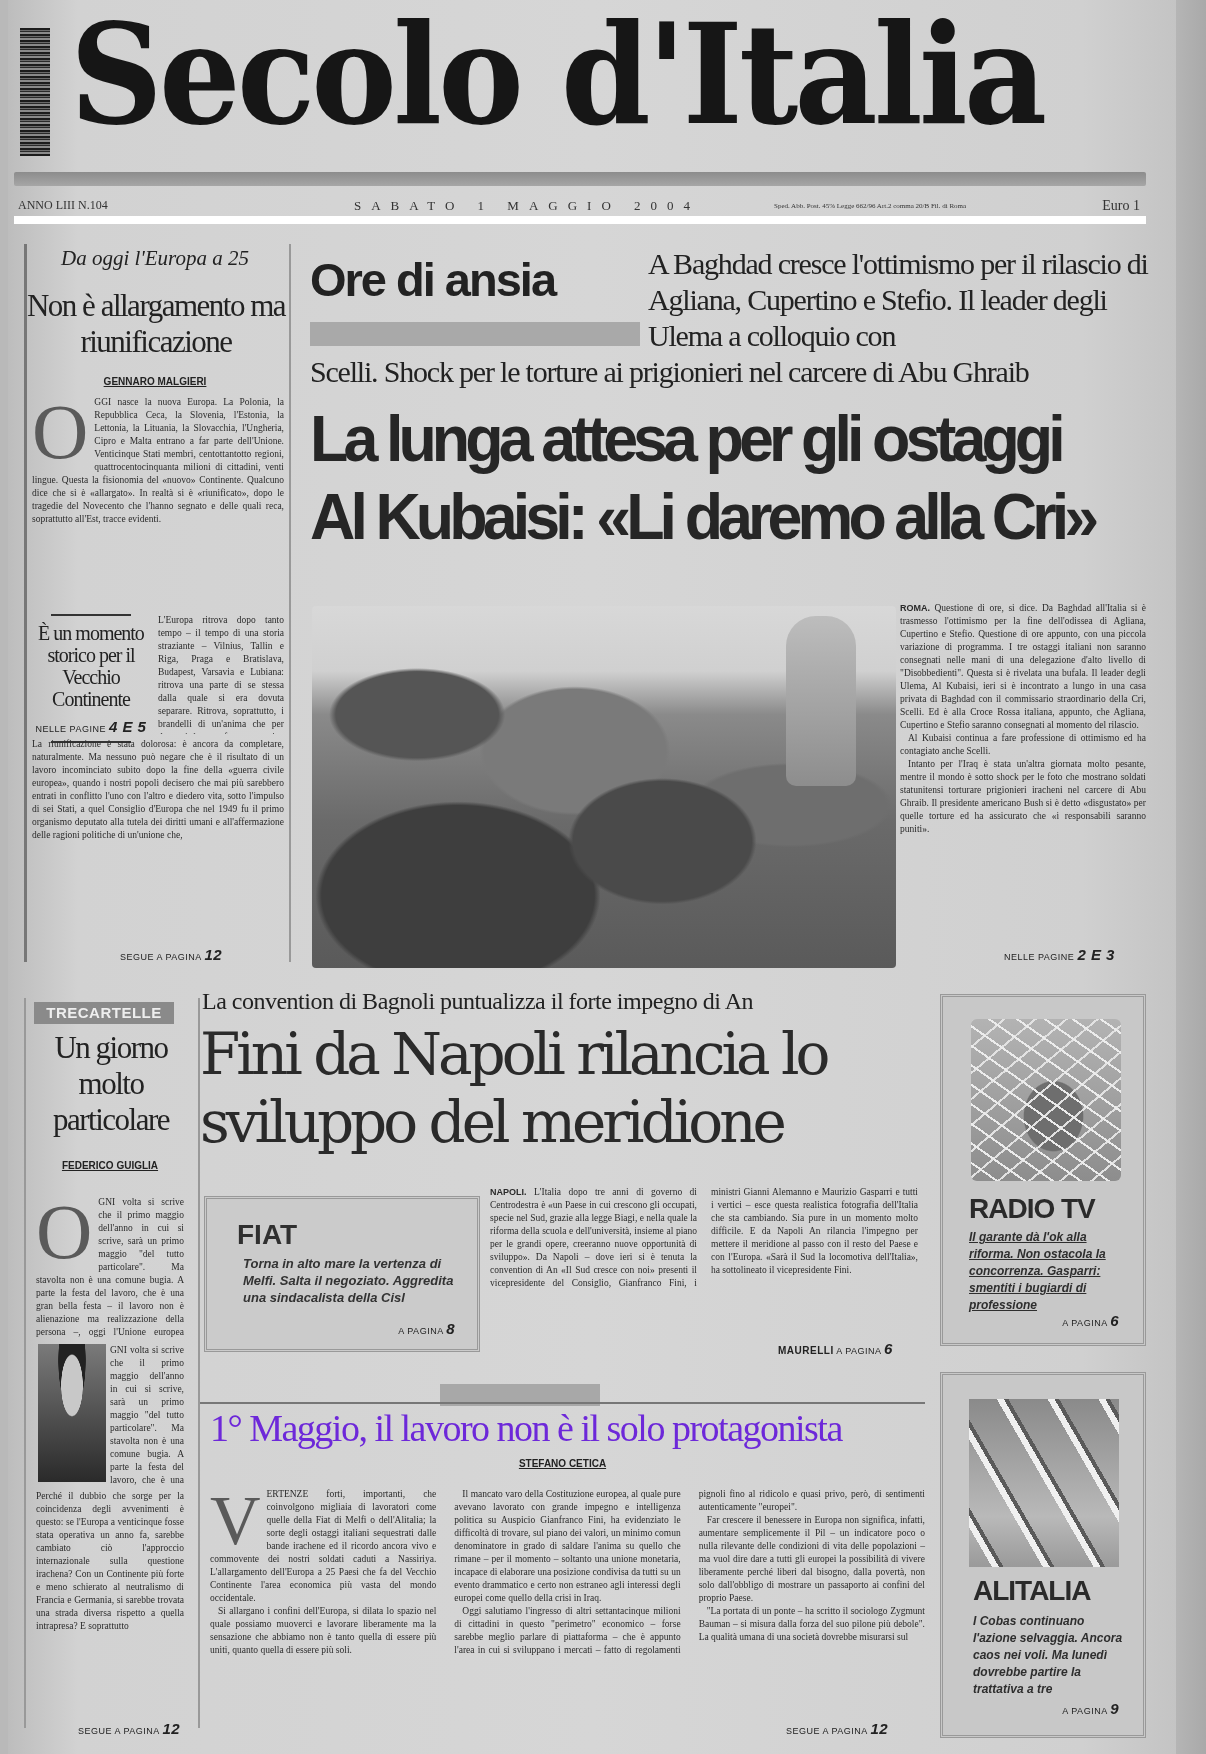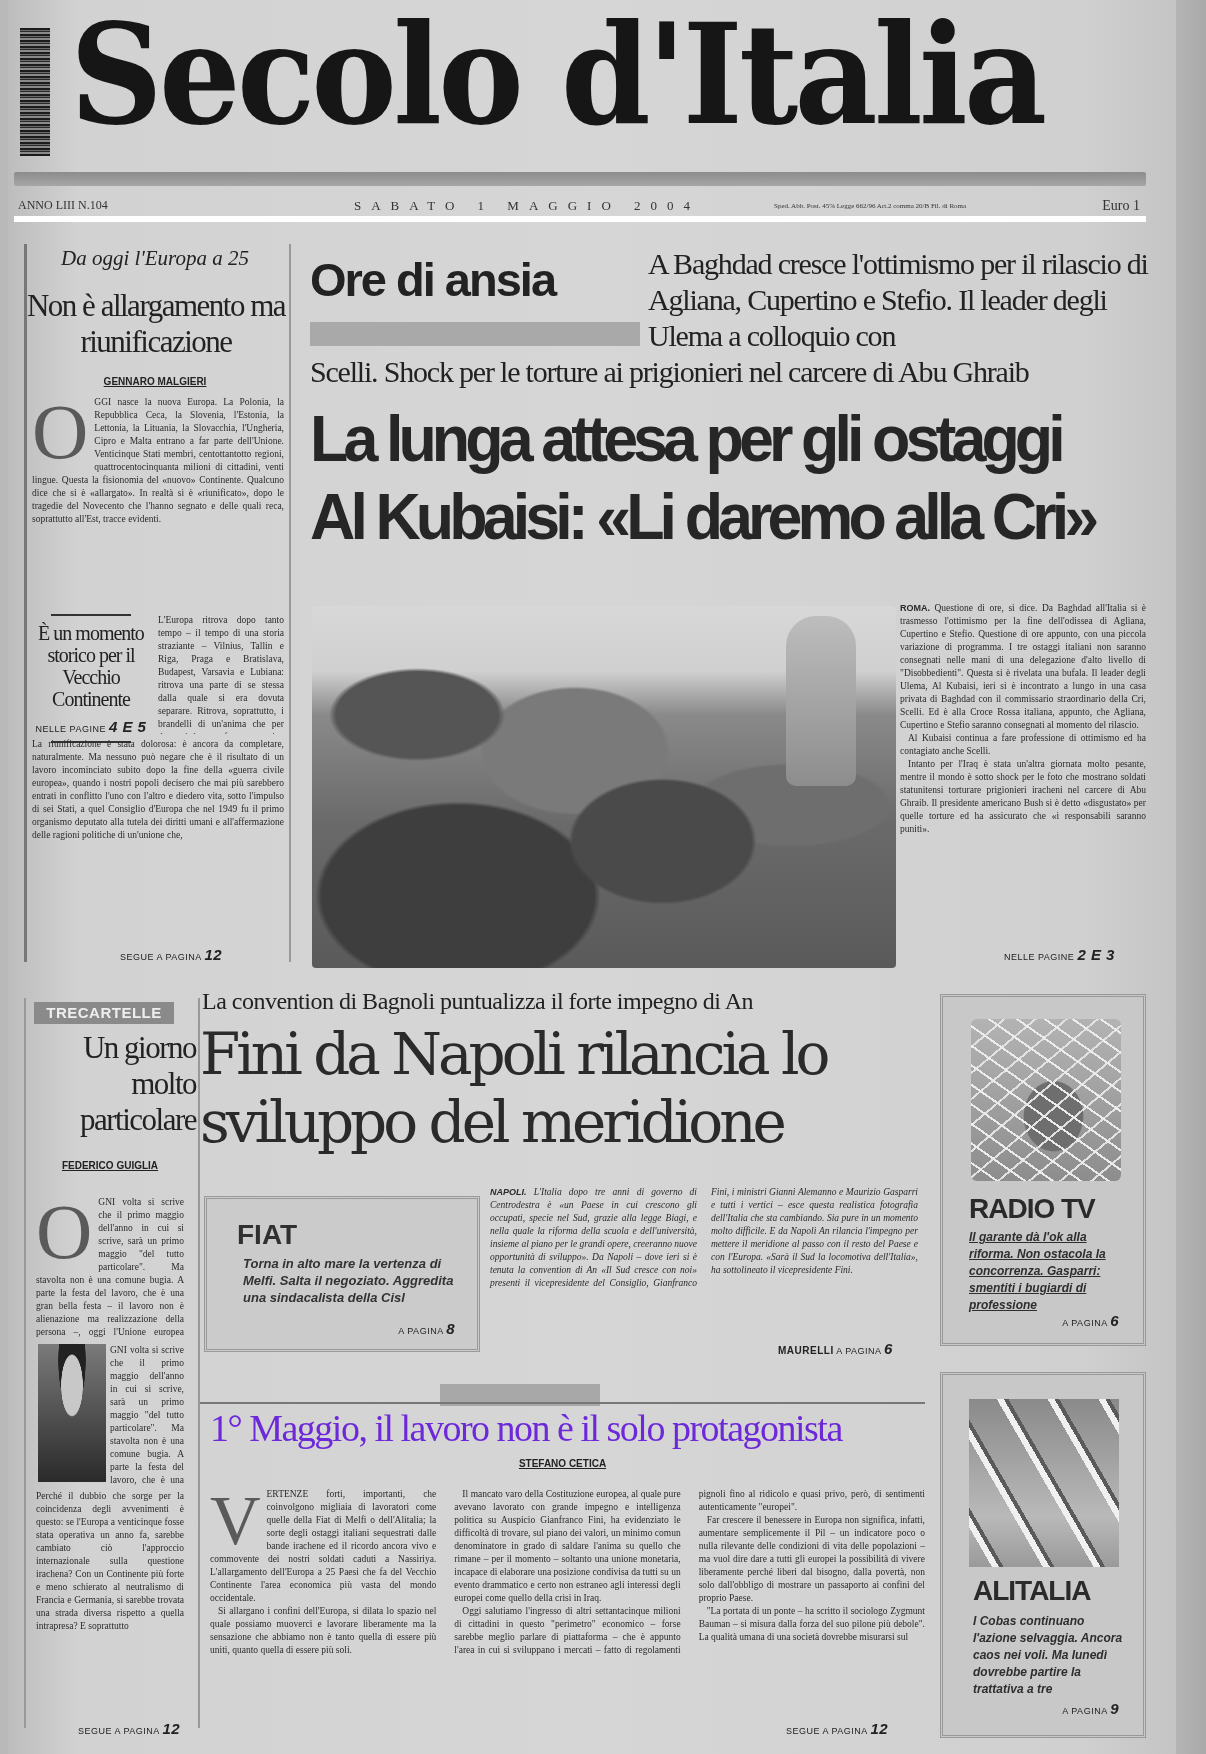--- a/index.html
+++ b/index.html
@@ -13,21 +13,21 @@
     background:linear-gradient(90deg,#bdbdbd 0%,#d2d2d2 6%,#d6d6d6 50%,#d0d0d0 92%,#c4c4c4 100%);
   }
   .right-shadow { position:absolute; left:1176px; top:0; width:30px; height:1754px; background:linear-gradient(90deg,#b5b5b5,#a9a9a9); }
   .abs { position:absolute; }
 
   
   .barcode { left:20px; top:28px; width:30px; height:128px;
     background:repeating-linear-gradient(180deg,#1c1c1c 0 2px,#6a6a6a 2px 3px,#2a2a2a 3px 4px,#8a8a8a 4px 6px); }
   .masthead { left:70px; top:6px; font-family:"DejaVu Serif", serif; font-weight:bold; font-size:138px; letter-spacing:-4px; color:#161616; line-height:1; transform:scaleX(0.93); transform-origin:left top; }
   .mast-band { left:14px; top:172px; width:1132px; height:14px; background:linear-gradient(180deg,#8c8c8c,#a6a6a6); border-radius:2px; }
-  .dateline { left:14px; top:196px; width:1132px; height:20px; border-bottom:6px solid #ffffff; }
+  .dateline { left:14px; top:196px; width:1132px; height:20px; border-bottom:8px solid #ffffff; }
   .dateline span { position:absolute; top:2px; font-size:12px; color:#333; }
   .issue { left:4px; }
   .date { left:340px; letter-spacing:10px; font-size:13px !important; }
   .legal { left:760px; font-size:7px !important; top:6px !important; }
   .price { right:6px; font-size:14px !important; }
 
   
   .leftbox1 { left:24px; top:244px; width:262px; height:718px; border-left:3px solid #777; border-right:2px solid #999; }
   .kicker1 { left:24px; top:246px; width:262px; text-align:center; font-style:italic; font-size:21px; }
   .lhead1 { left:26px; top:288px; width:260px; text-align:center; font-size:31px; line-height:36px; letter-spacing:-1.5px; }
@@ -52,21 +52,21 @@
       radial-gradient(ellipse at 45% 40%, #7a7a7a 0 20%, transparent 21%),
       linear-gradient(180deg,#d8d8d8 0%,#d0d0d0 18%,#8a8a8a 30%,#6a6a6a 60%,#5a5a5a 100%);
       border-radius:4px; }
   .photo-fig { position:absolute; right:40px; top:10px; width:70px; height:170px; background:linear-gradient(180deg,#bdbdbd,#8d8d8d); border-radius:30px 30px 10px 10px; }
   .roma { left:900px; top:602px; width:246px; }
   .nelle23 { left:1004px; top:946px; }
 
   
   .tre-box { left:24px; top:998px; width:172px; height:730px; border-left:2px solid #999; border-right:2px solid #999; }
   .tre-label { left:34px; top:1002px; width:140px; height:22px; background:#8a8a8a; color:#eee; font-family:"Liberation Sans", sans-serif; font-weight:bold; font-size:15px; text-align:center; line-height:22px; letter-spacing:0.5px; }
-  .tre-head { left:26px; top:1030px; width:170px; text-align:right; font-size:31px; line-height:36px; letter-spacing:-1.5px; }
+  .tre-head { left:26px; top:1030px; width:170px; text-align:center; font-size:31px; line-height:36px; letter-spacing:-1.5px; }
   .portrait { left:38px; top:1344px; width:68px; height:138px; background:
       radial-gradient(ellipse at 50% 30%, #c8c8c8 0 22%, transparent 23%),
       radial-gradient(ellipse at 50% 12%, #222 0 28%, transparent 29%),
       linear-gradient(180deg,#7a7a7a,#2a2a2a); }
 
   .bagkick { left:202px; top:988px; font-size:24px; letter-spacing:-0.5px; }
   .finihead { left:200px; top:1020px; width:740px; font-family:"DejaVu Serif", serif; font-size:58px; line-height:68px; letter-spacing:-4px; color:#2a2a2a; }
 
   .fiat { left:204px; top:1196px; width:270px; height:150px; border:3px double #999; background:#cbcbcb; }
   .fiat-title { font-family:"Liberation Sans", sans-serif; font-weight:bold; font-size:28px; margin:20px 0 0 30px; color:#303030; }
@@ -175,21 +175,21 @@
 <div class="abs finihead">Fini da Napoli rilancia lo sviluppo del meridione</div>
 
 <div class="abs fiat">
   <div class="fiat-title">FIAT</div>
   <div class="fiat-text">Torna in alto mare la vertenza di Melfi. Salta il negoziato. Aggredita una sindacalista della Cisl</div>
   <div class="seg fiat-ref">
     <span>A PAGINA</span> <b>8</b>
   </div>
 </div>
 
-<div class="abs napoli body-text" style="height:152px;font-style:italic;">
+<div class="abs napoli body-text" style="height:152px;">
   <b style="font-family:'Liberation Sans',sans-serif; font-size:9px;">NAPOLI.</b> <span>L'Italia dopo tre anni di governo di Centrodestra è «un Paese in cui crescono gli occupati, specie nel Sud, grazie alla legge Biagi, e nella quale la riforma della scuola e dell'università, insieme al piano per le grandi opere, creeranno nuove opportunità di sviluppo». Da Napoli – dove ieri si è tenuta la convention di An «Il Sud cresce con noi» presenti il vicepresidente del Consiglio, Gianfranco Fini, i ministri Gianni Alemanno e Maurizio Gasparri e tutti i vertici – esce questa realistica fotografia dell'Italia che sta cambiando. Sia pure in un momento molto difficile. E da Napoli An rilancia l'impegno per mettere il meridione al passo con il resto del Paese e con l'Europa. «Sarà il Sud la locomotiva dell'Italia», ha sottolineato il vicepresidente Fini.</span>
 </div>
 <div class="abs seg" style="left:778px; top:1340px;">
   <b style="font-size:10px; font-style:normal;">MAURELLI</b> <span>A PAGINA</span> <b>6</b>
 </div>
 
 <div class="abs radio">
   <div class="radio-img"></div>
   <div class="box-title" style="position:absolute; left:26px; top:196px;">RADIO TV</div>
   <div class="box-text" style="position:absolute; left:26px; top:232px; width:160px;text-decoration:underline;">Il garante dà l'ok alla riforma. Non ostacola la concorrenza. Gasparri: smentiti i bugiardi di professione</div>

